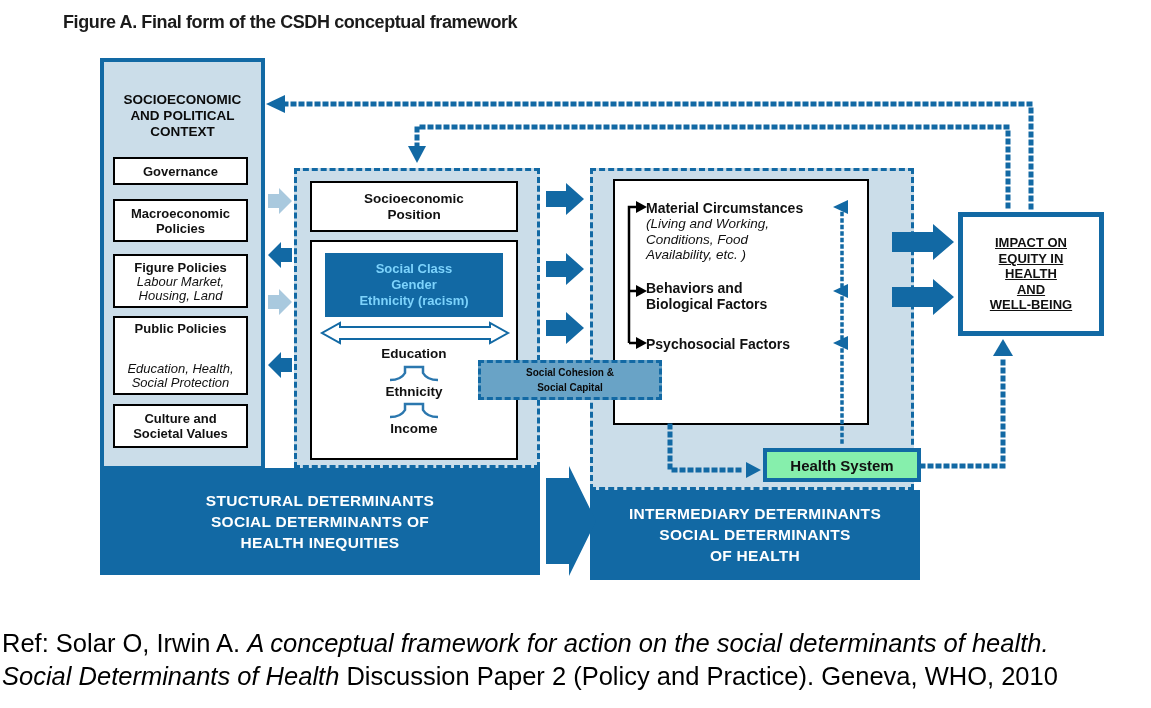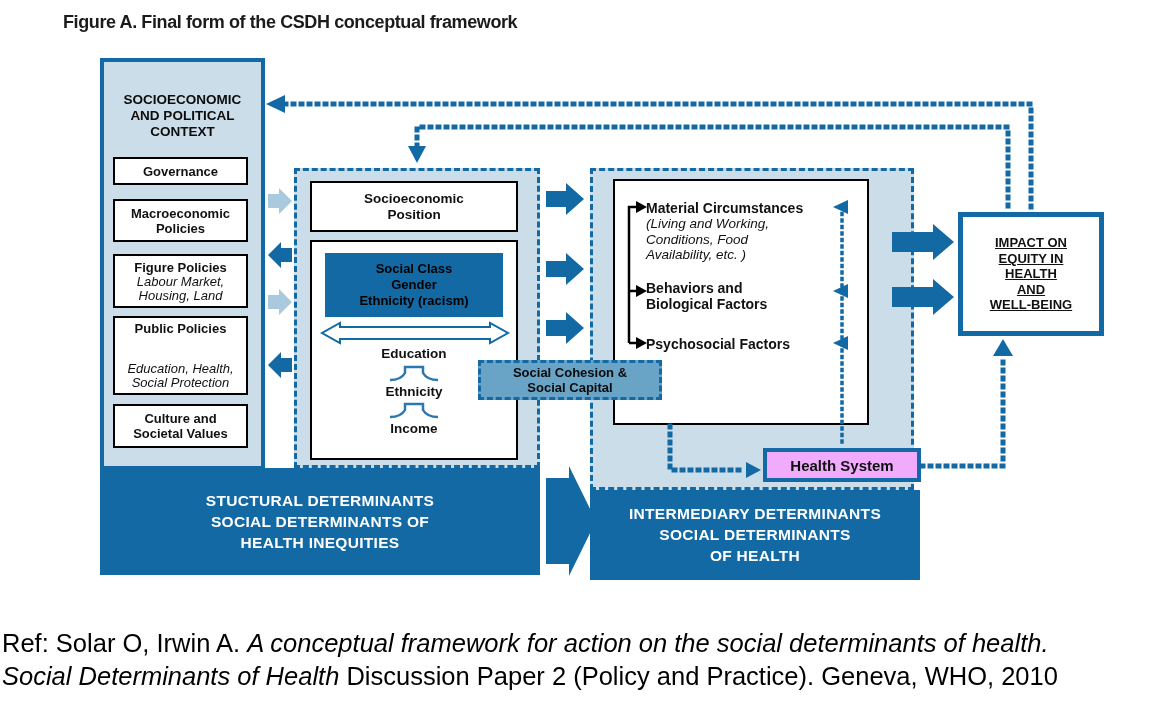--- a/index.html
+++ b/index.html
@@ -31,40 +31,40 @@
   .inter-banner{left:590px;top:490px;width:330px;height:90px;font-size:15.5px;
                 line-height:21px;padding-top:13px;}
 
   .mid-region{left:294px;top:168px;width:246px;height:300px;background:#CBDDE9;
               border:3px dashed #1269A4;box-sizing:border-box;z-index:2;}
   .sep-box{left:310px;top:181px;width:208px;height:51px;background:#fff;border:2.5px solid #000;
            box-sizing:border-box;z-index:10;display:flex;align-items:center;justify-content:center;
            text-align:center;font-size:13.5px;font-weight:bold;line-height:16px;}
   .mid-inner{left:310px;top:240px;width:208px;height:220px;background:#fff;border:2.5px solid #000;
              box-sizing:border-box;z-index:4;}
-  .class-box{left:325px;top:253px;width:178px;height:64px;background:#1269A4;color:#000000;
+  .class-box{left:325px;top:253px;width:178px;height:64px;background:#1269A4;color:#7dd3fc;
              z-index:10;display:flex;align-items:center;justify-content:center;text-align:center;
              font-size:13px;font-weight:bold;line-height:16px;}
   .ladder-label{left:310px;width:208px;text-align:center;font-size:13.5px;font-weight:bold;z-index:10;}
   .lad-0{top:346px;} .lad-1{top:384px;} .lad-2{top:421px;}
 
   .cohesion-box{left:478px;top:360px;width:184px;height:40px;background:#69A3C6;
                 border:3px dashed #1269A4;box-sizing:border-box;z-index:12;
                 display:flex;align-items:center;justify-content:center;text-align:center;
-                font-size:13px;font-weight:bold;line-height:15px;color:#0a0a0a;}
+                font-size:10px;font-weight:bold;line-height:15px;color:#0a0a0a;}
 
   .right-region{left:590px;top:168px;width:324px;height:322px;background:#CBDDE9;
                 border:3px dashed #1269A4;box-sizing:border-box;z-index:2;}
   .right-inner{left:613px;top:179px;width:256px;height:246px;background:#fff;border:2.5px solid #000;
                box-sizing:border-box;z-index:4;}
   .det-item{left:646px;width:190px;z-index:10;font-size:14px;font-weight:bold;line-height:16px;}
   .det-0{top:200px;} .det-1{top:280px;} .det-2{top:336px;}
   .det-sub{font-size:13.5px;font-weight:normal;font-style:italic;line-height:15.5px;}
 
-  .hs-box{left:763px;top:448px;width:158px;height:34px;background:#f0abfc;border:4px solid #1269A4;
+  .hs-box{left:763px;top:448px;width:158px;height:34px;background:#86efac;border:4px solid #1269A4;
           box-sizing:border-box;z-index:11;display:flex;align-items:center;justify-content:center;
           font-size:15px;font-weight:bold;}
   .impact-box{left:958px;top:212px;width:146px;height:124px;background:#fff;border:5px solid #1269A4;
               box-sizing:border-box;z-index:11;display:flex;align-items:center;justify-content:center;
               text-align:center;font-size:13px;font-weight:bold;line-height:15.5px;text-decoration:underline;}
 
   .reference{left:2px;top:627px;width:1147px;font-size:25.5px;line-height:33px;color:#000;z-index:3;}
   .reference .it{font-style:italic;}
 
   svg.overlay{position:absolute;left:0;top:0;z-index:6;pointer-events:none;}

